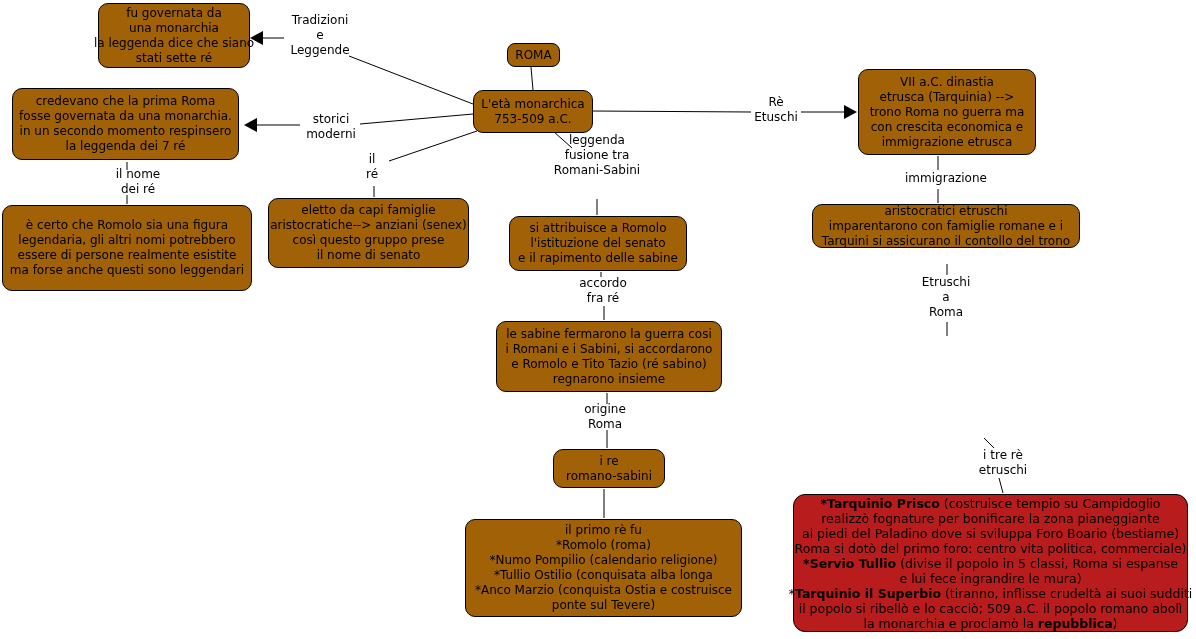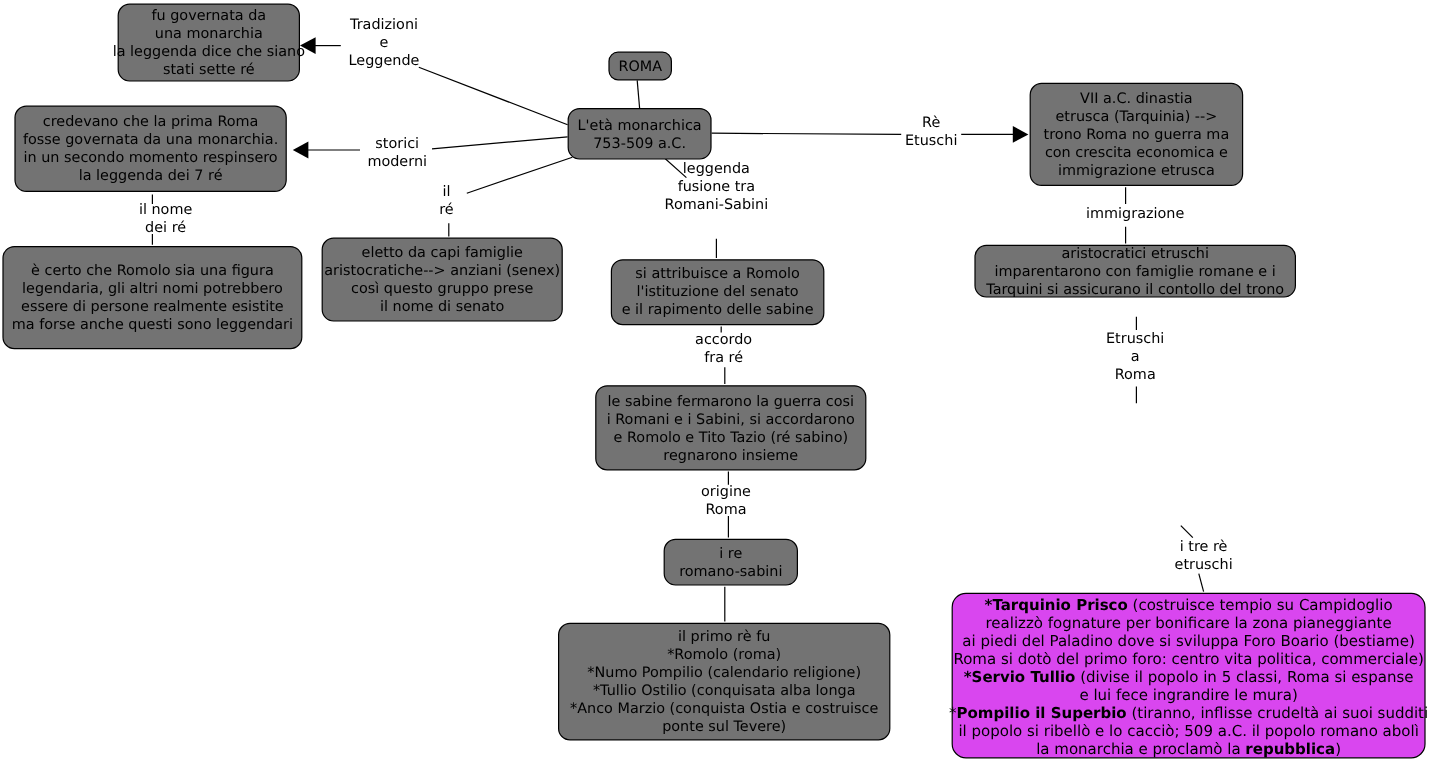--- a/index.html
+++ b/index.html
@@ -10,39 +10,39 @@
     font-family:"DejaVu Sans", sans-serif;
     color:#000000;
     overflow:hidden;
   }
   #connectors{position:absolute;left:0;top:0;width:1196px;height:639px;}
   .node{
     position:absolute;
     box-sizing:border-box;
     border:1px solid #000000;
     border-radius:10px;
-    background:#737373;
+    background:#a16207;
     display:flex;align-items:center;justify-content:center;
     text-align:center;
     font-size:12px;line-height:15px;
     white-space:pre;
   }
   .lbl{
     position:absolute;
     transform:translateX(-50%);
     text-align:center;
     font-size:12px;line-height:15px;
     white-space:pre;
   }
   #kings-box{
     position:absolute;
     box-sizing:border-box;
     border:1px solid #000000;
     border-radius:12px;
-    background:#d946ef;
+    background:#b91c1c;
     display:flex;flex-direction:column;align-items:center;justify-content:center;
     font-size:12.5px;line-height:15px;
     text-align:center;
   }
   #kings-box .kline{white-space:pre;}
   .b{font-weight:bold;}
   svg line{stroke:#000000;stroke-width:1;}
   svg polygon{fill:#000000;}
 </style>
 </head>
@@ -135,21 +135,21 @@
 Tarquini si assicurano il contollo del trono</span></div>
 
 
   <div id="kings-box" style="left:793px;top:494px;width:395px;height:138px;">
     <div class="kline"><span class="b">*Tarquinio Prisco</span><span> (costruisce tempio su Campidoglio</span></div>
     <div class="kline">realizzò fognature per bonificare la zona pianeggiante</div>
     <div class="kline">ai piedi del Paladino dove si sviluppa Foro Boario (bestiame)</div>
     <div class="kline">Roma si dotò del primo foro: centro vita politica, commerciale)</div>
     <div class="kline"><span class="b">*Servio Tullio</span><span> (divise il popolo in 5 classi, Roma si espanse</span></div>
     <div class="kline">e lui fece ingrandire le mura)</div>
-    <div class="kline"><span>*</span><span class="b">Pompilio il Superbio</span><span> (tiranno, inflisse crudeltà ai suoi sudditi</span></div>
+    <div class="kline"><span>*</span><span class="b">Tarquinio il Superbio</span><span> (tiranno, inflisse crudeltà ai suoi sudditi</span></div>
     <div class="kline">il popolo si ribellò e lo cacciò; 509 a.C. il popolo romano abolì</div>
     <div class="kline"><span>la monarchia e proclamò la </span><span class="b">repubblica</span><span>)</span></div>
   </div>
 
   <div class="lbl" style="left:320px;top:13px;">Tradizioni
 e
 Leggende</div>
   <div class="lbl" style="left:331px;top:112px;">storici
 moderni</div>
   <div class="lbl" style="left:127px;top:167px;margin-left:11px;">il nome

